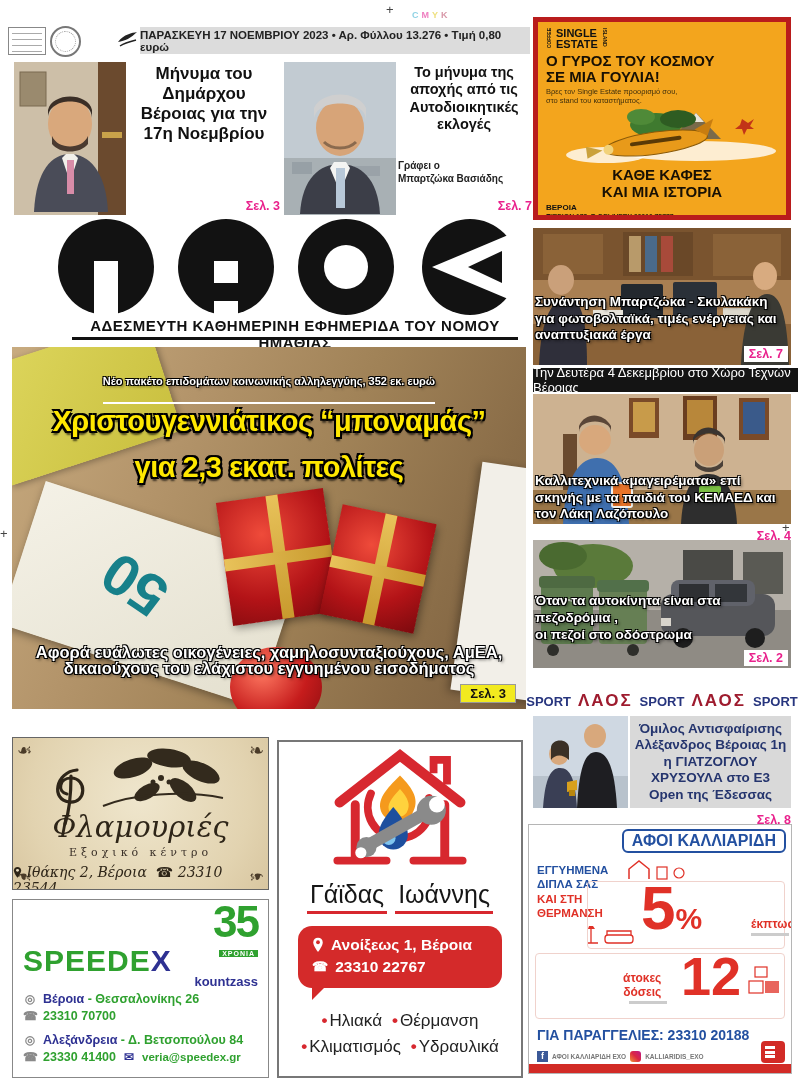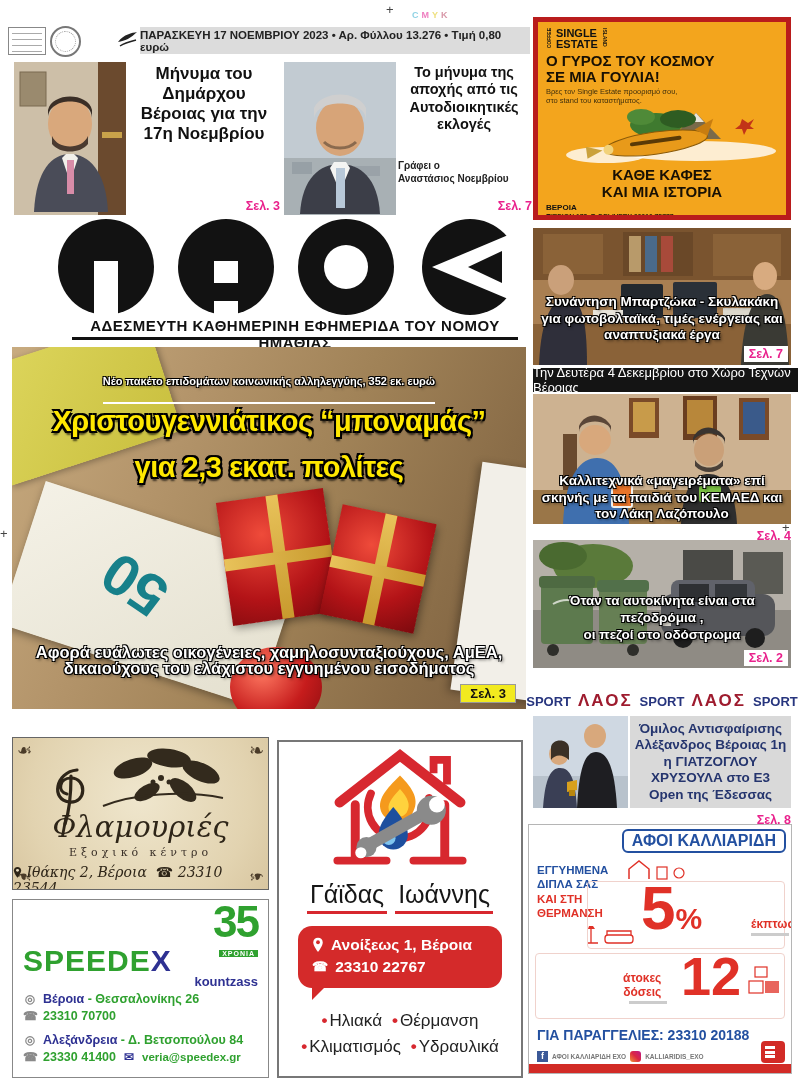--- a/index.html
+++ b/index.html
@@ -1,19 +1,19 @@
 <!DOCTYPE html>
 <html><head>
 <meta charset="utf-8">
 <style>
   html,body{margin:0;padding:0;background:#fff;}
   .page{position:relative;width:798px;height:1080px;background:#fff;overflow:hidden;
         font-family:"Liberation Sans",sans-serif;color:#111;}
   .abs{position:absolute;}
-  .ctr{text-align:center;}
+  .ctr{}
   .pg{color:#e9218c;font-weight:bold;font-size:12.5px;}
   .pagechip{background:#fff;color:#e9218c;font-weight:bold;font-size:12.5px;padding:0 5px;line-height:16px;}
   .cap{color:#fff;font-weight:bold;
        text-shadow:-1px -1px 0 #000,1px -1px 0 #000,-1px 1px 0 #000,1px 1px 0 #000,2px 2px 3px rgba(0,0,0,.55);}
   .ybig{color:#ffe800;font-weight:900;
        text-shadow:-2px -2px 0 #000,2px -2px 0 #000,-2px 2px 0 #000,2px 2px 0 #000,0 4px 2px rgba(0,0,0,.65);}
   
   .postalbox{left:8px;top:27px;width:36px;height:26px;border:1px solid #888;}
   .postalbox i{display:block;height:4px;border-bottom:1px solid #aaa;margin:1px 3px;}
   .stampcircle{left:50px;top:26px;width:27px;height:27px;border:2px solid #777;border-radius:50%;}
@@ -212,21 +212,21 @@
       <rect x="70" y="104" width="26" height="10" fill="#9aa2a8"></rect>
     <path d="M16 152 C18 116 36 102 56 102 C76 102 94 116 96 152 Z" fill="#3c3e48"></path>
     <polygon points="46,106 56,130 66,106 62,100 50,100" fill="#f4f4f2"></polygon>
     <rect x="52" y="106" width="9" height="40" fill="#b8c8d8"></rect>
     <ellipse cx="56" cy="66" rx="24" ry="28" fill="#d7a478"></ellipse>
     <path d="M30 58 C30 36 82 36 82 58 L82 46 C74 28 38 28 30 46Z" fill="#cfcfcf"></path>
     <path d="M40 80 C48 88 64 88 72 80" stroke="#8a6a4e" stroke-width="3" fill="none"></path>
   </svg>
   <div class="abs t-title2">Το μήνυμα της αποχής από τις Αυτοδιοικητικές εκλογές</div>
   <div class="abs byline">
-    <span>Γράφει ο</span><br><span>Αναστάσιος Νοεμβρίου</span>
+    <span>Γράφει ο</span><br><span>Μπαρτζώκα Βασιάδης</span>
   </div>
   <div class="abs" style="left:396px;top:196px;width:136px;text-align:right;"><span class="pg">Σελ. 7</span></div>
 
   <svg class="abs" style="left:58px;top:219px;" width="474" height="96" viewBox="0 0 474 96" aria-label="ΛΑΟΣ">
     <circle cx="48" cy="48" r="48" fill="#121212"></circle>
       <rect x="36" y="42" width="24" height="54" fill="#fff"></rect>
     <circle cx="168" cy="48" r="48" fill="#121212"></circle>
       <rect x="156" y="42" width="24" height="54" fill="#fff"></rect>
       <rect x="146" y="64" width="44" height="18" fill="#121212"></rect>
     <circle cx="288" cy="48" r="48" fill="#121212"></circle>

